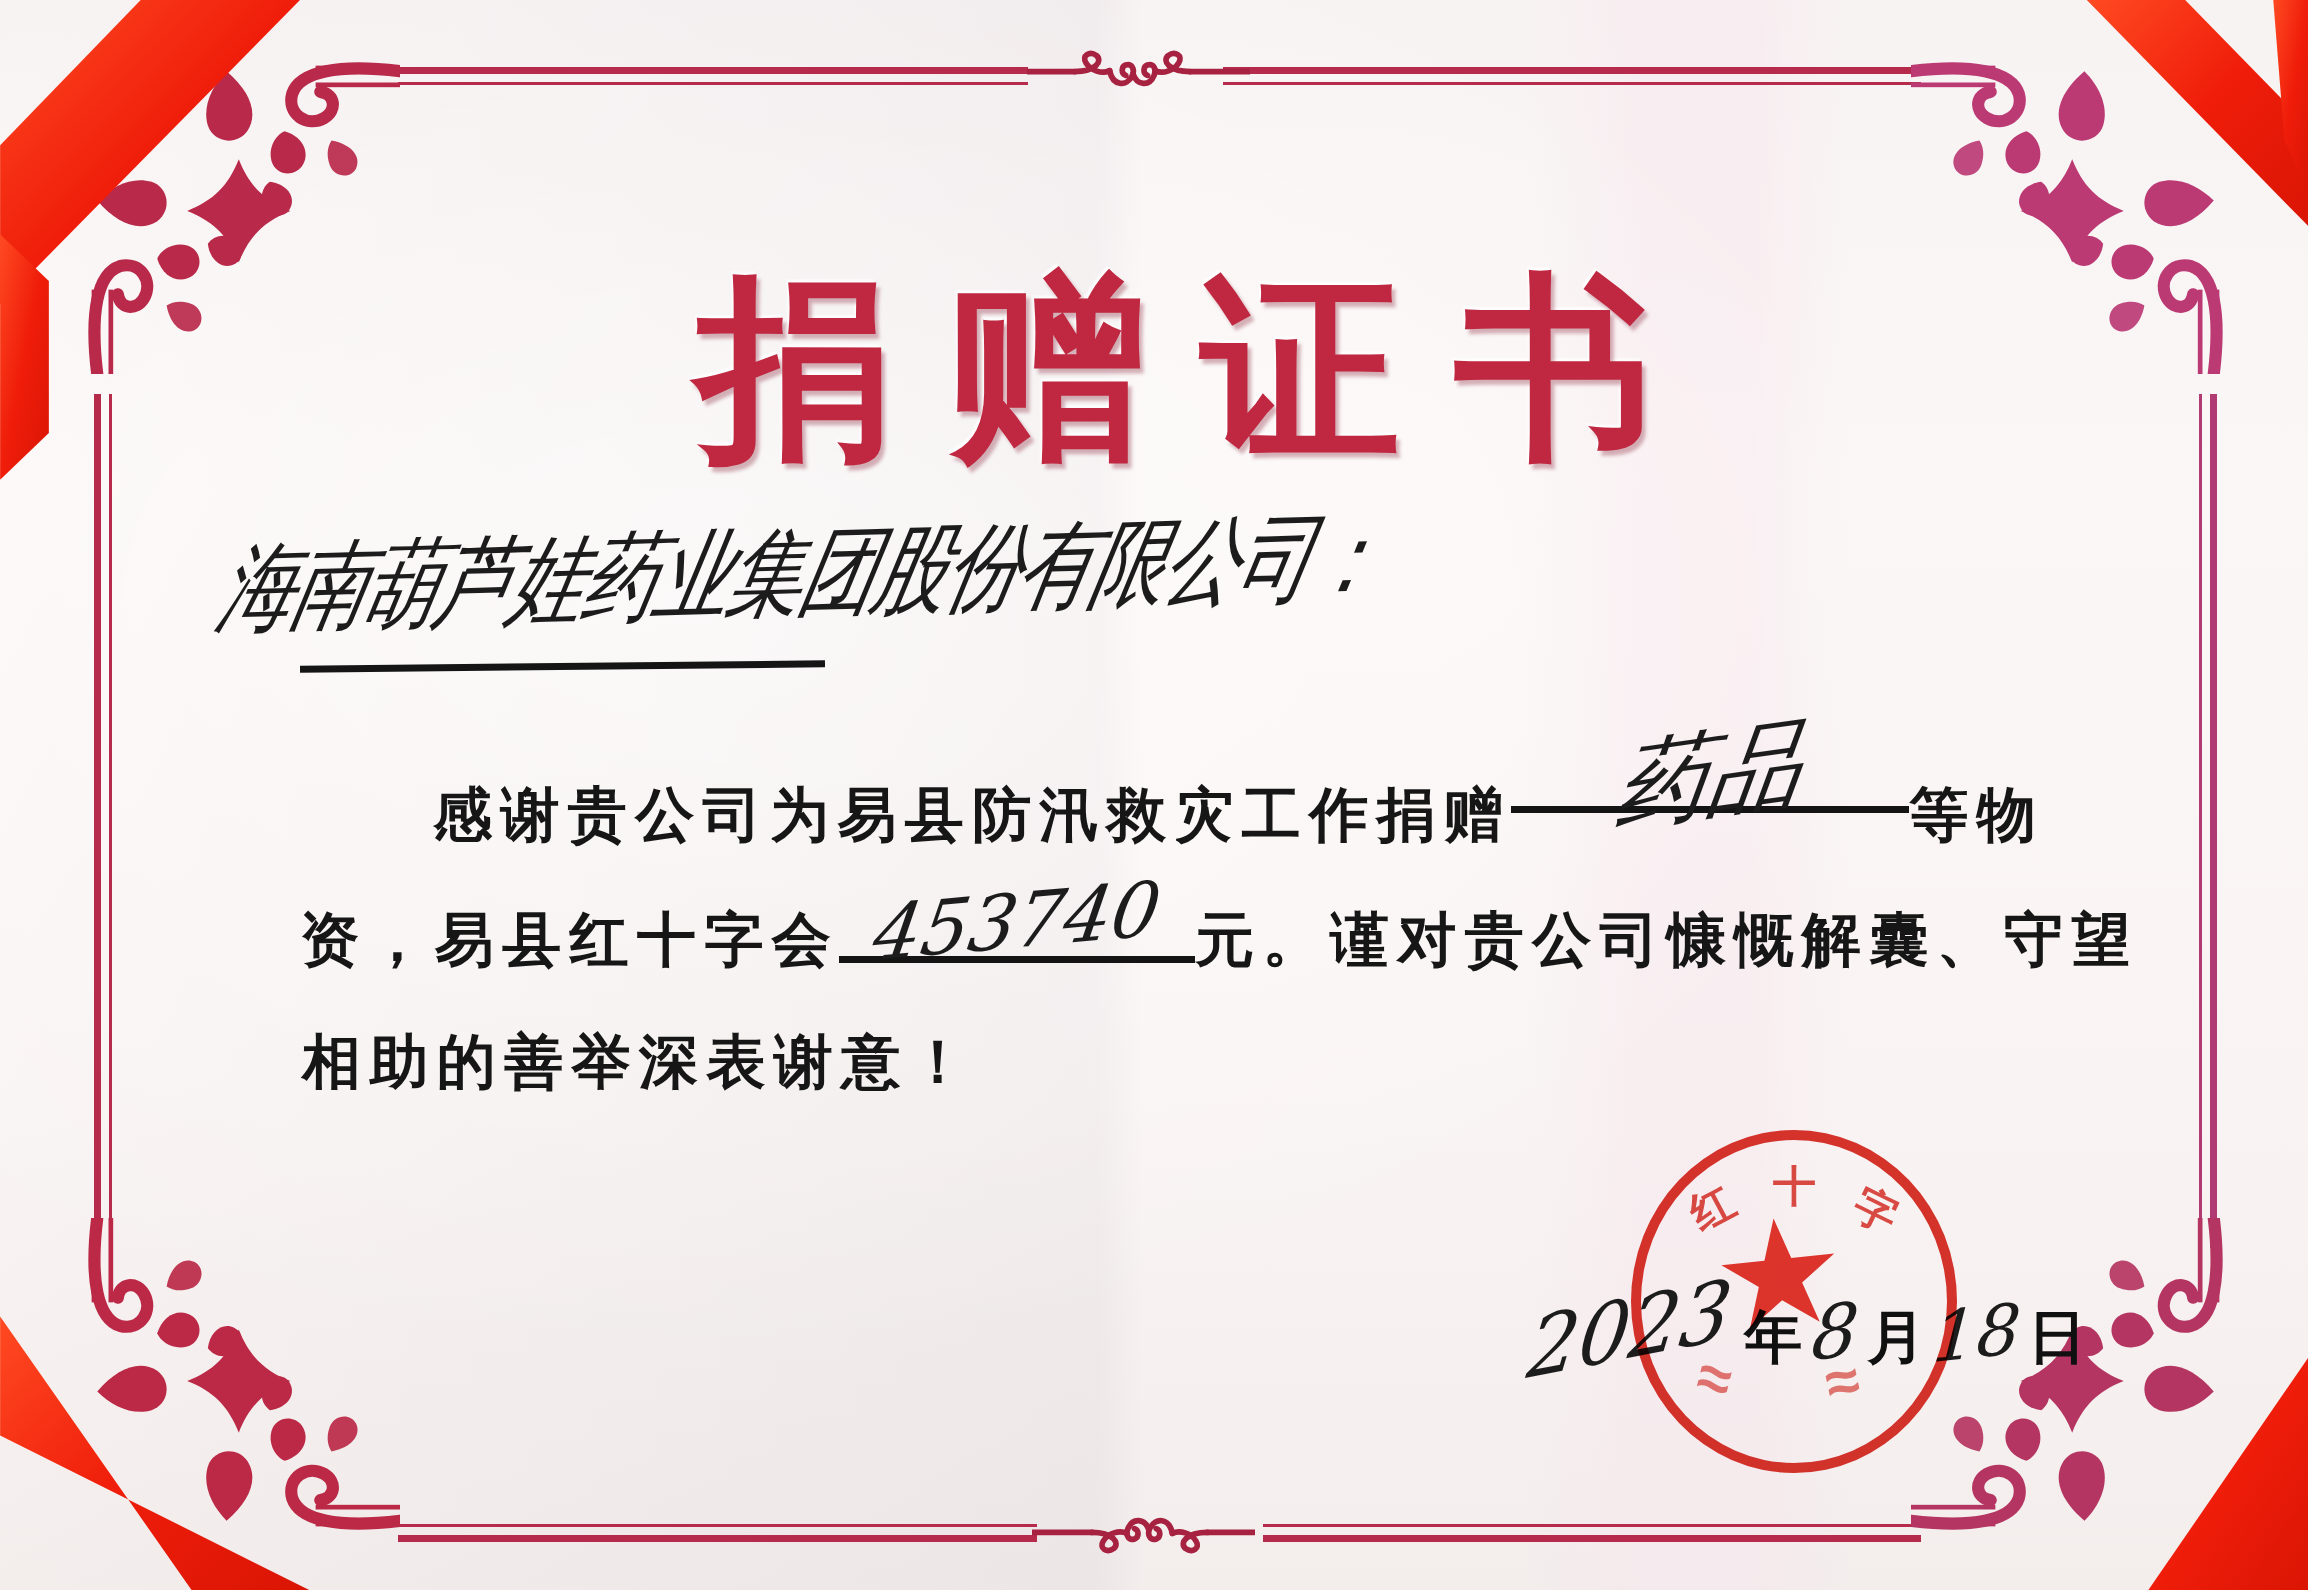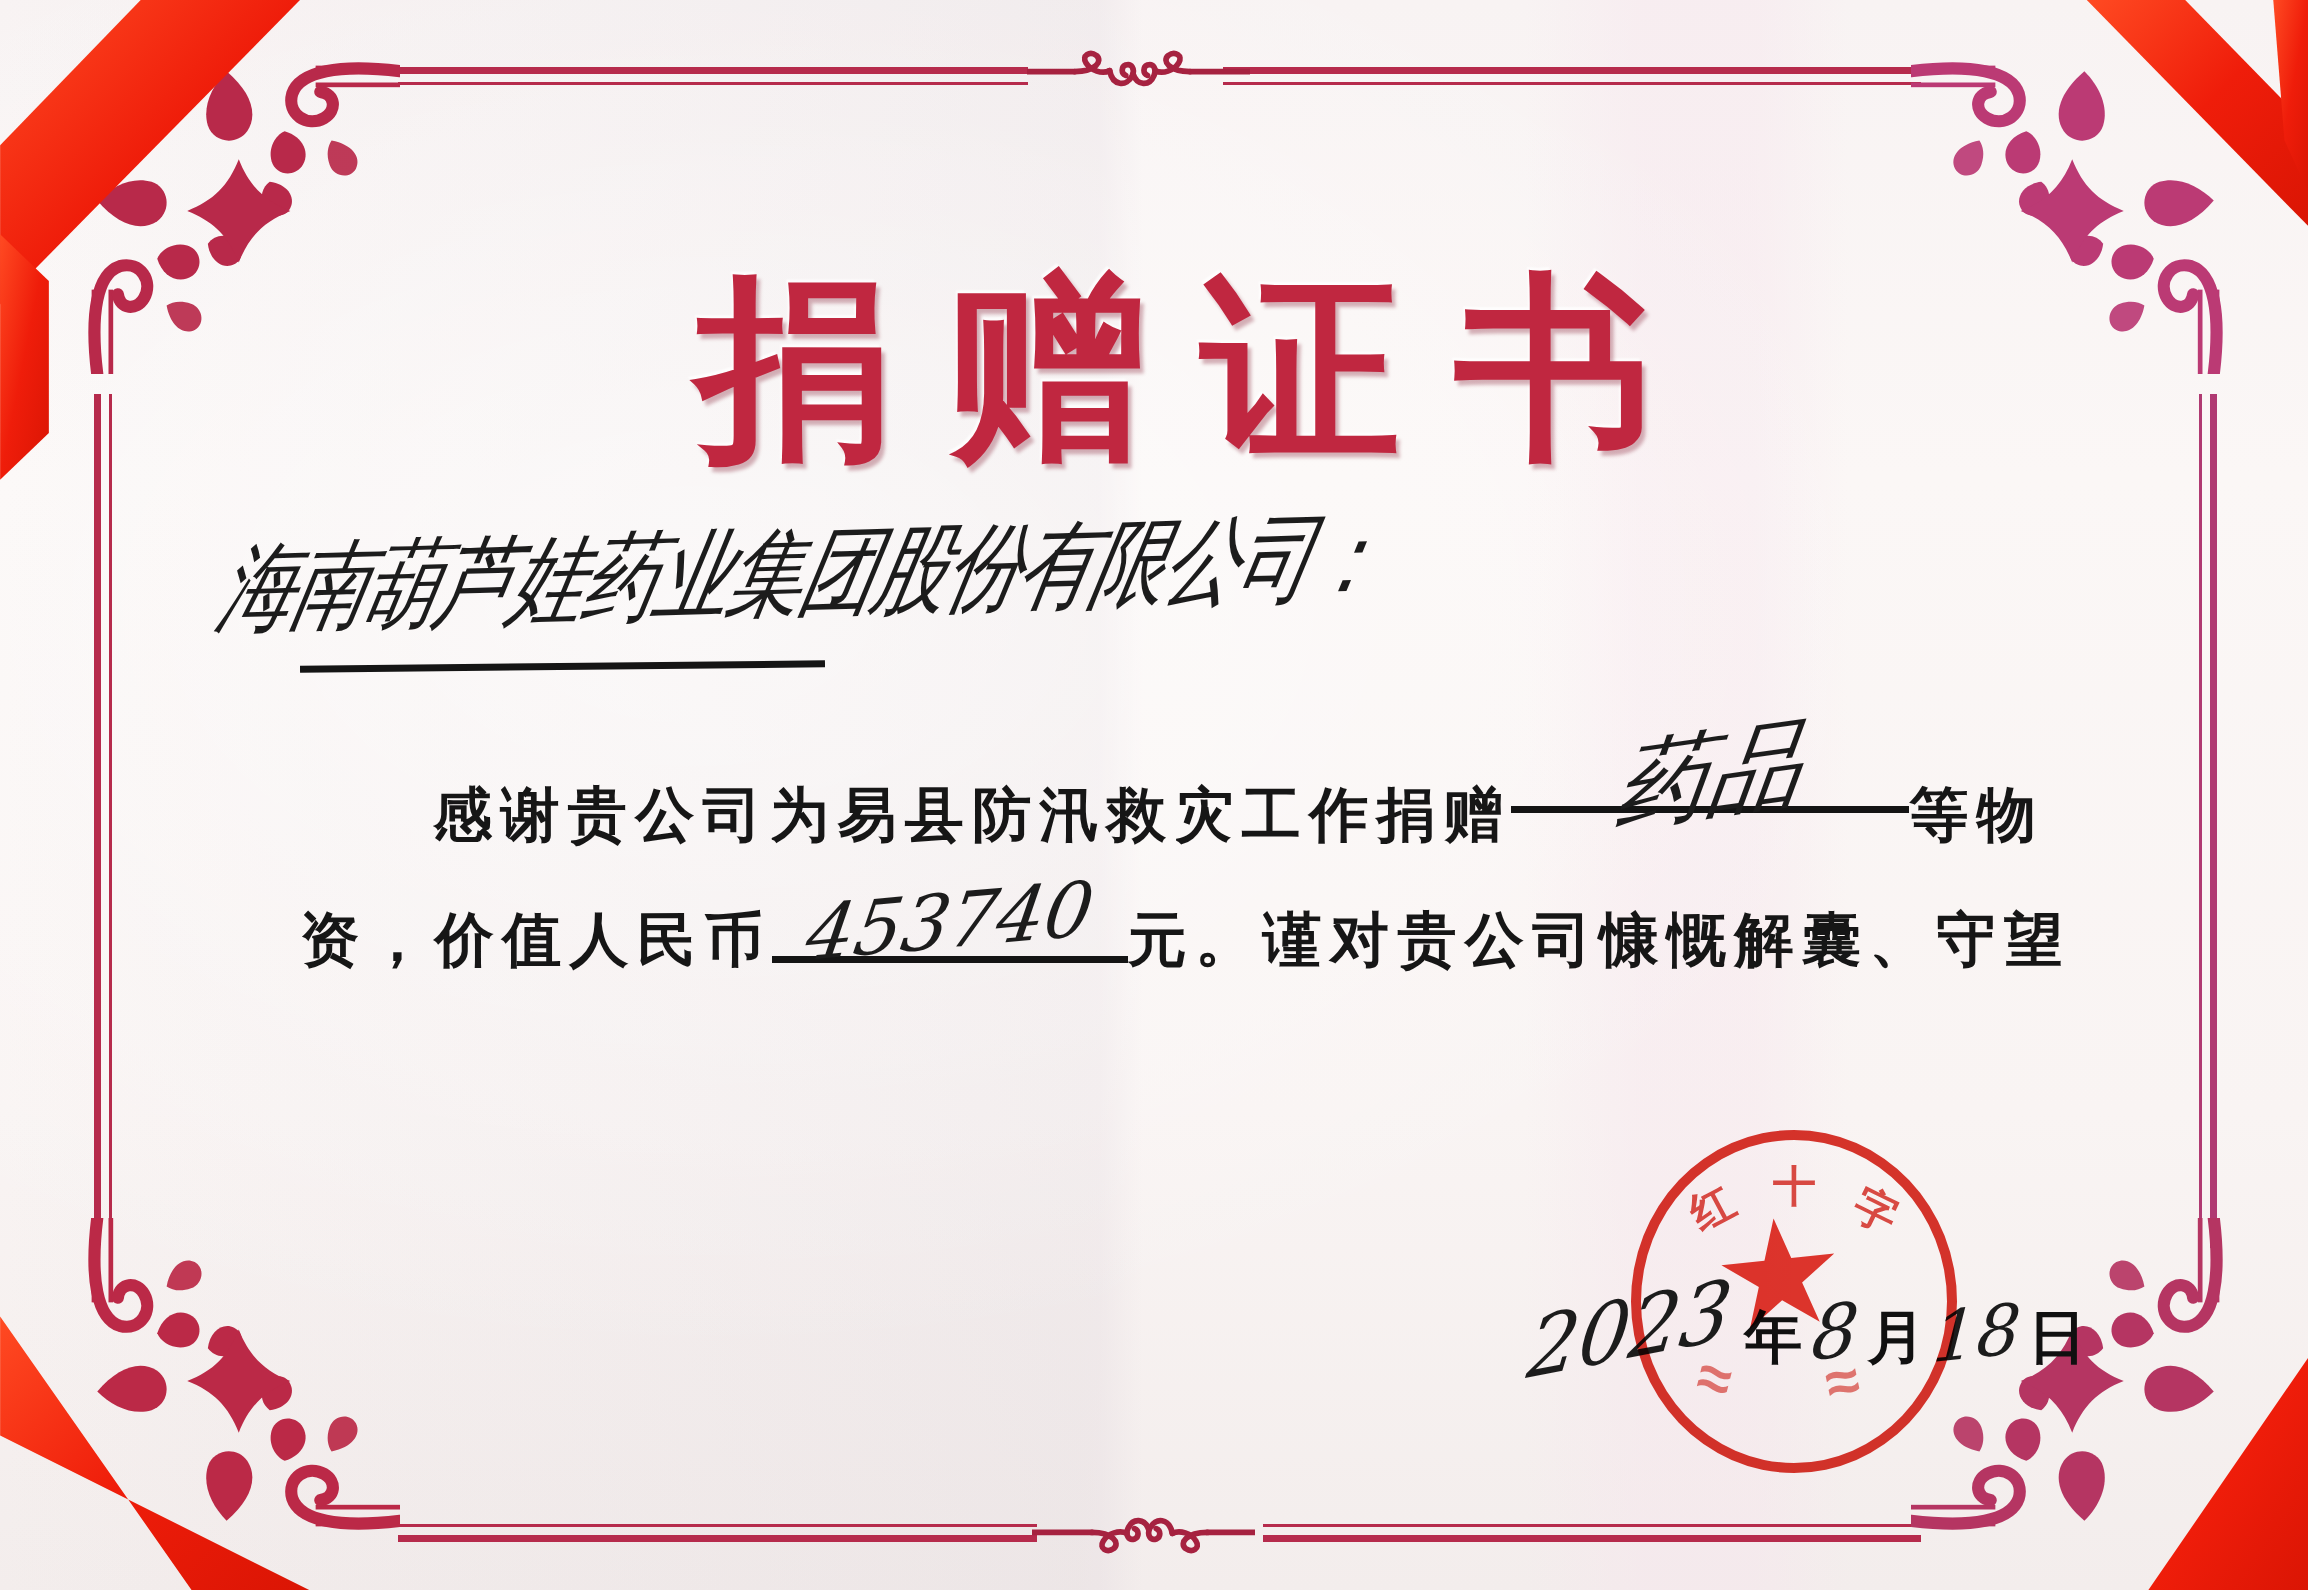--- a/index.html
+++ b/index.html
@@ -183,23 +183,24 @@
   <div class="title">捐赠证书</div>
 
   <div class="recipient handwrite">海南葫芦娃药业集团股份有限公司：</div>
   <div class="recipient-underline"></div>
 
   <div class="bodyline" style="left:433px;top:740px">
     <span>感谢贵公司为易县防汛救灾工作捐赠</span><span class="blank" style="width:398px"><span class="fill handwrite fill-medicine">药品</span></span><span>等物</span>
   </div>
 
   <div class="bodyline" style="left:300px;top:890px">
-    <span>资，价值人民币</span><span class="blank" style="width:356px"><span class="fill handwrite fill-amount">453740</span></span><span>元。谨对贵公司慷慨解囊、守望</span>
-  </div>
-
+    <span>资，易县红十字会</span><span class="blank" style="width:356px"><span class="fill handwrite fill-amount">453740</span></span><span>元。谨对贵公司慷慨解囊、守望</span>
+  </div>
+
+  <div class="bodyline" style="left:302px;top:1023px">相助的善举深表谢意！</div>
 
 
   <div class="dateline">
     <span class="hand handwrite d-year">2023</span><span class="d-label">年</span><span class="hand handwrite d-month">8</span><span class="d-label">月</span><span class="hand handwrite d-day">18</span><span class="d-label">日</span>
   </div>
 
   <div class="stamp">
     <div class="ring"></div>
     <span class="star">★</span>
     <span class="arcchar" style="left:60px;top:49px;transform:rotate(-28deg)">红</span>

